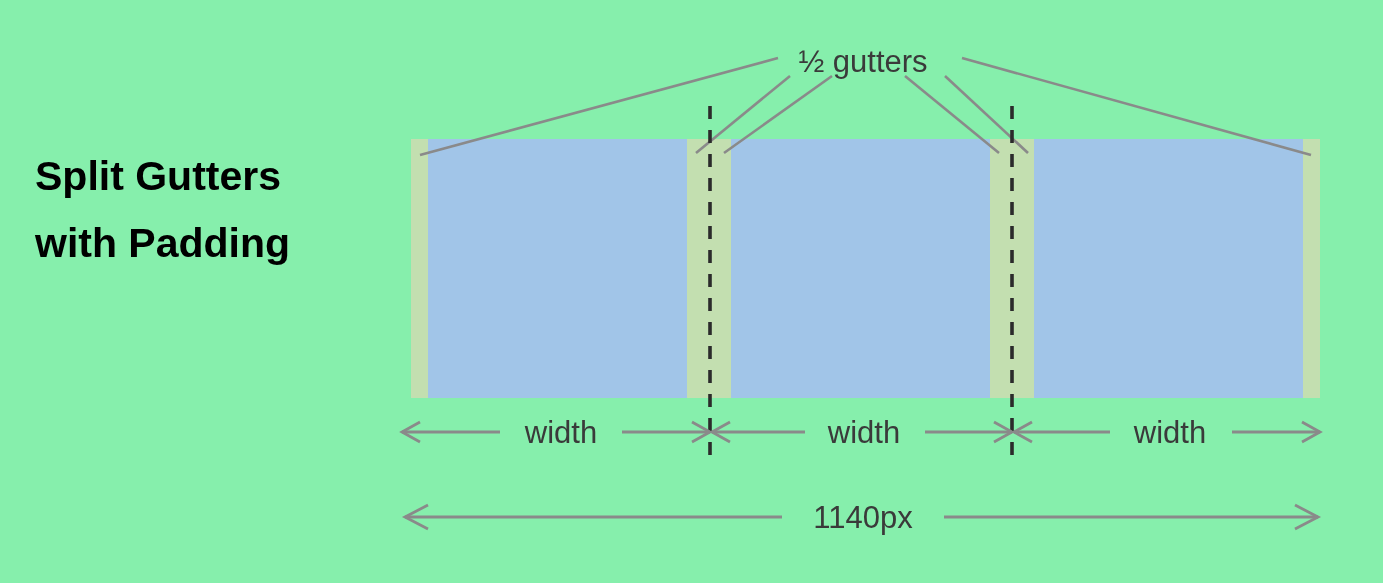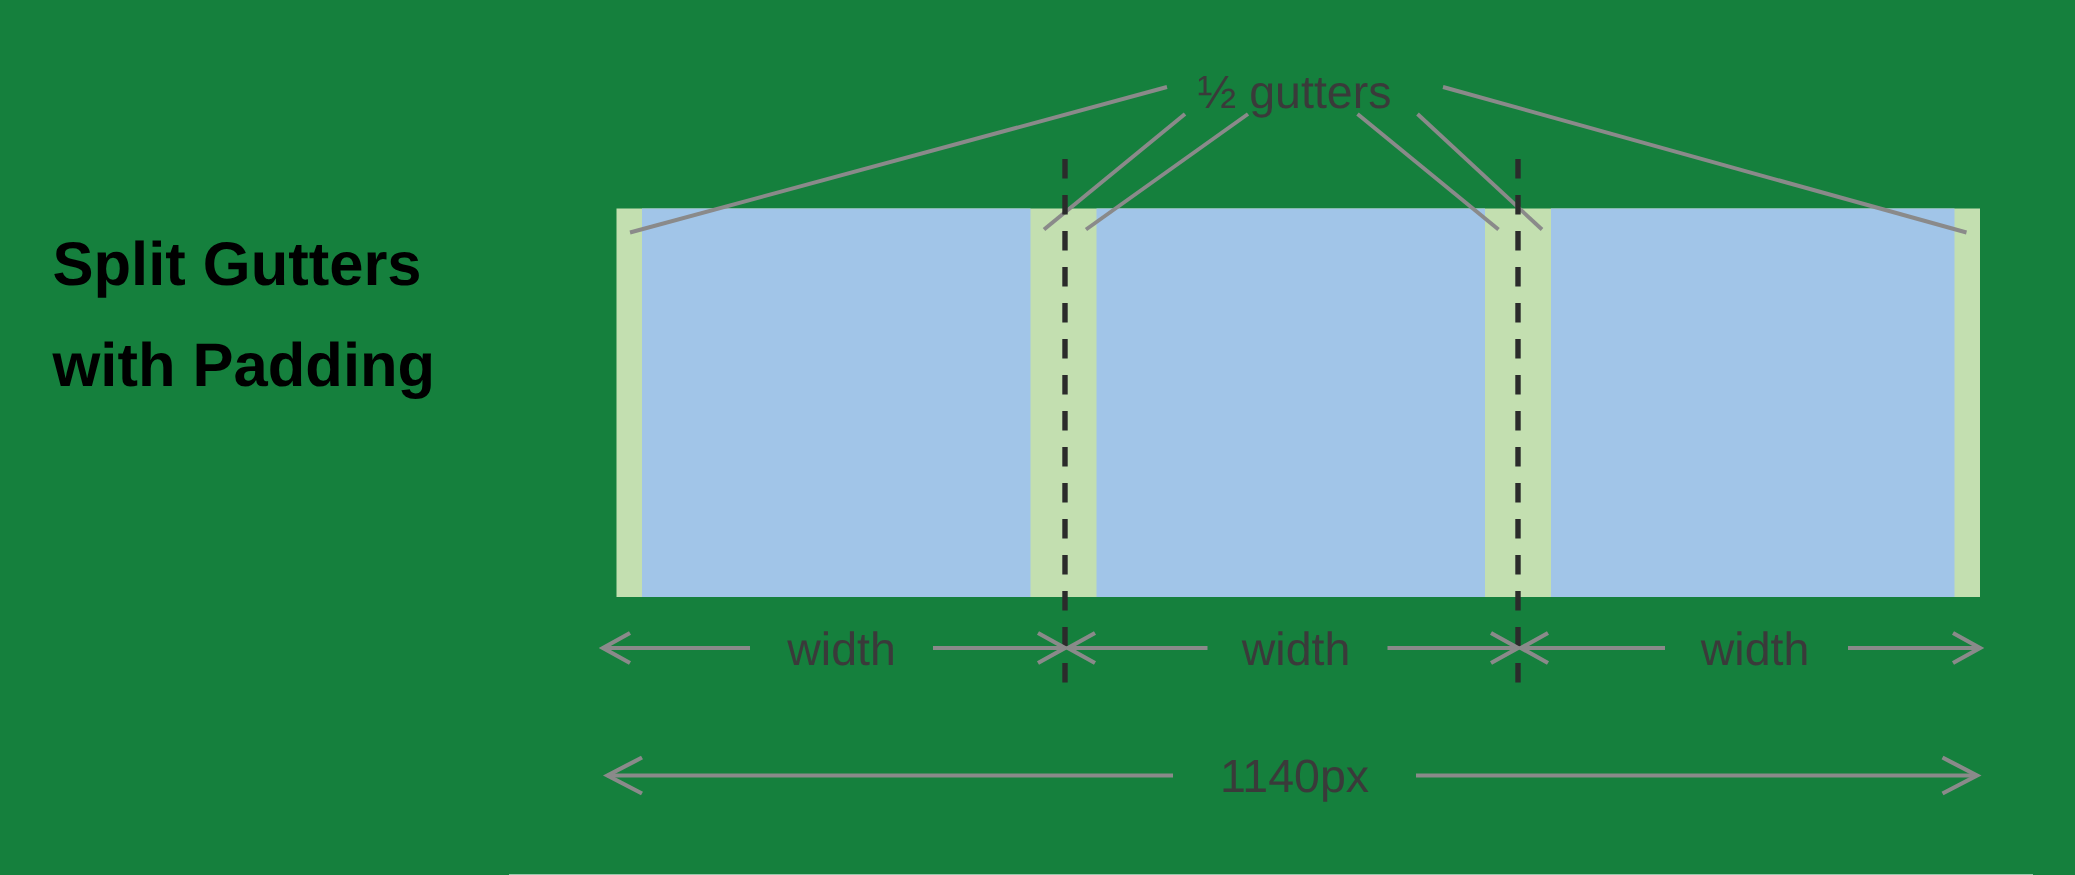--- a/index.html
+++ b/index.html
@@ -8,21 +8,21 @@
     background: #ffffff;
   }
   body {
     font-family: "Liberation Sans", sans-serif;
     -webkit-font-smoothing: antialiased;
   }
   #stage {
     position: relative;
     width: 1383px;
     height: 583px;
-    background: #15803d;
+    background: #86efac;
     overflow: hidden;
   }
   #diagram-svg {
     position: absolute;
     left: 0;
     top: 0;
     width: 1383px;
     height: 583px;
     display: block;
   }

